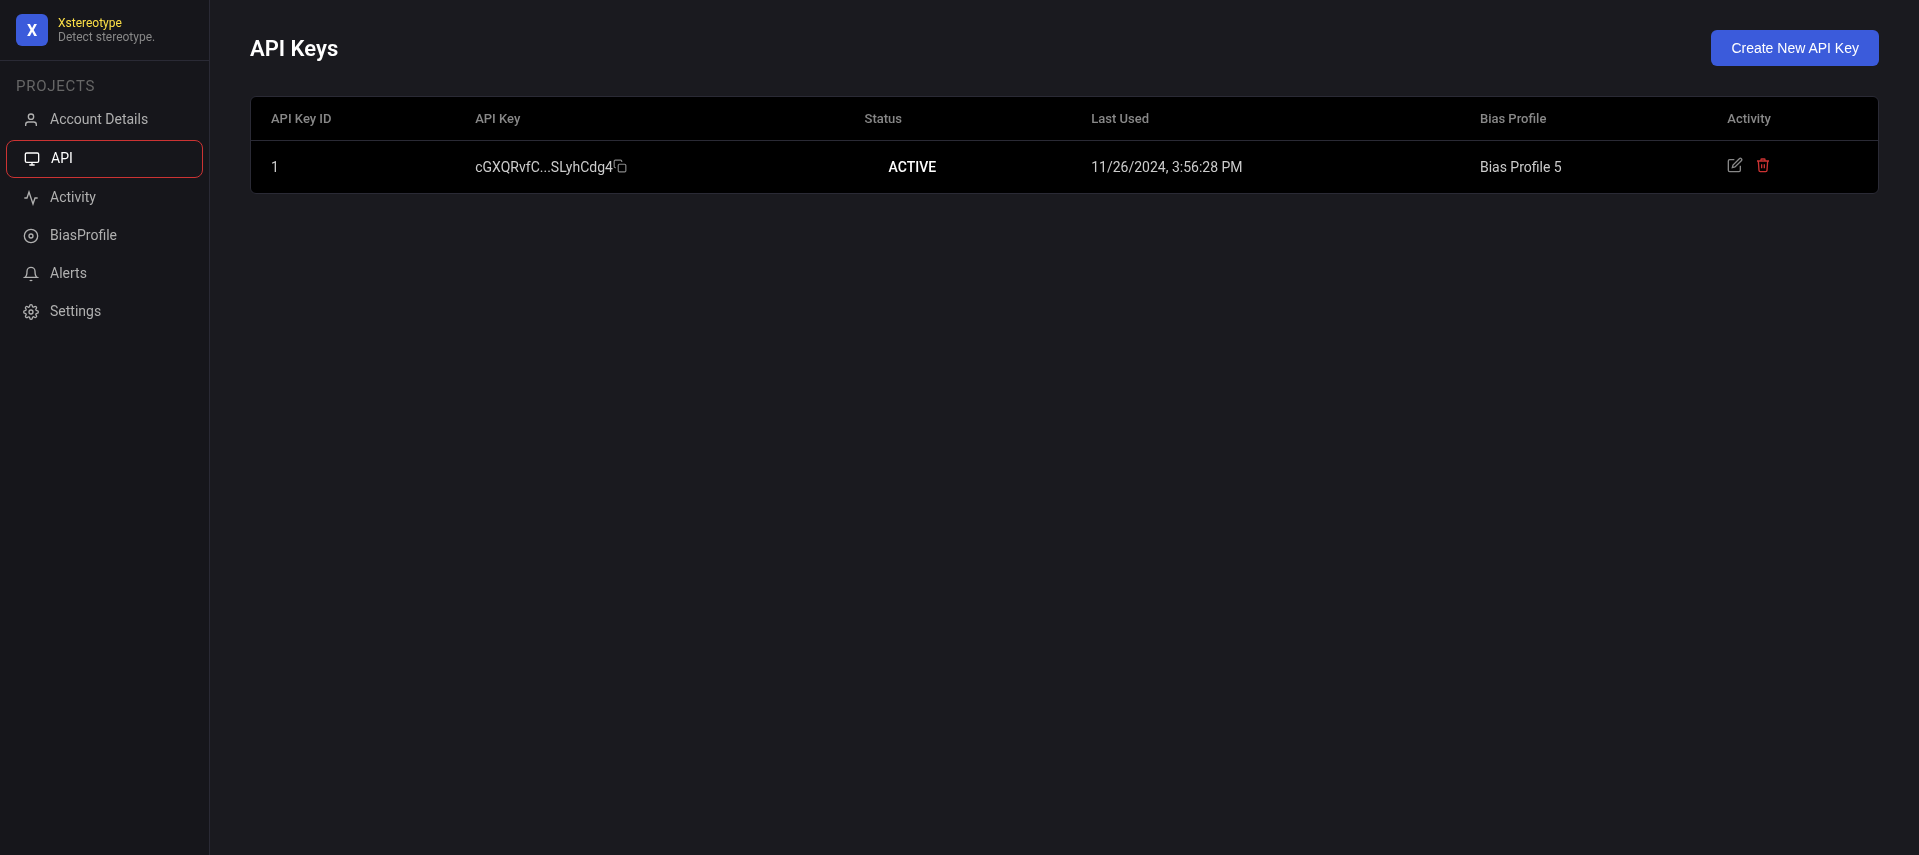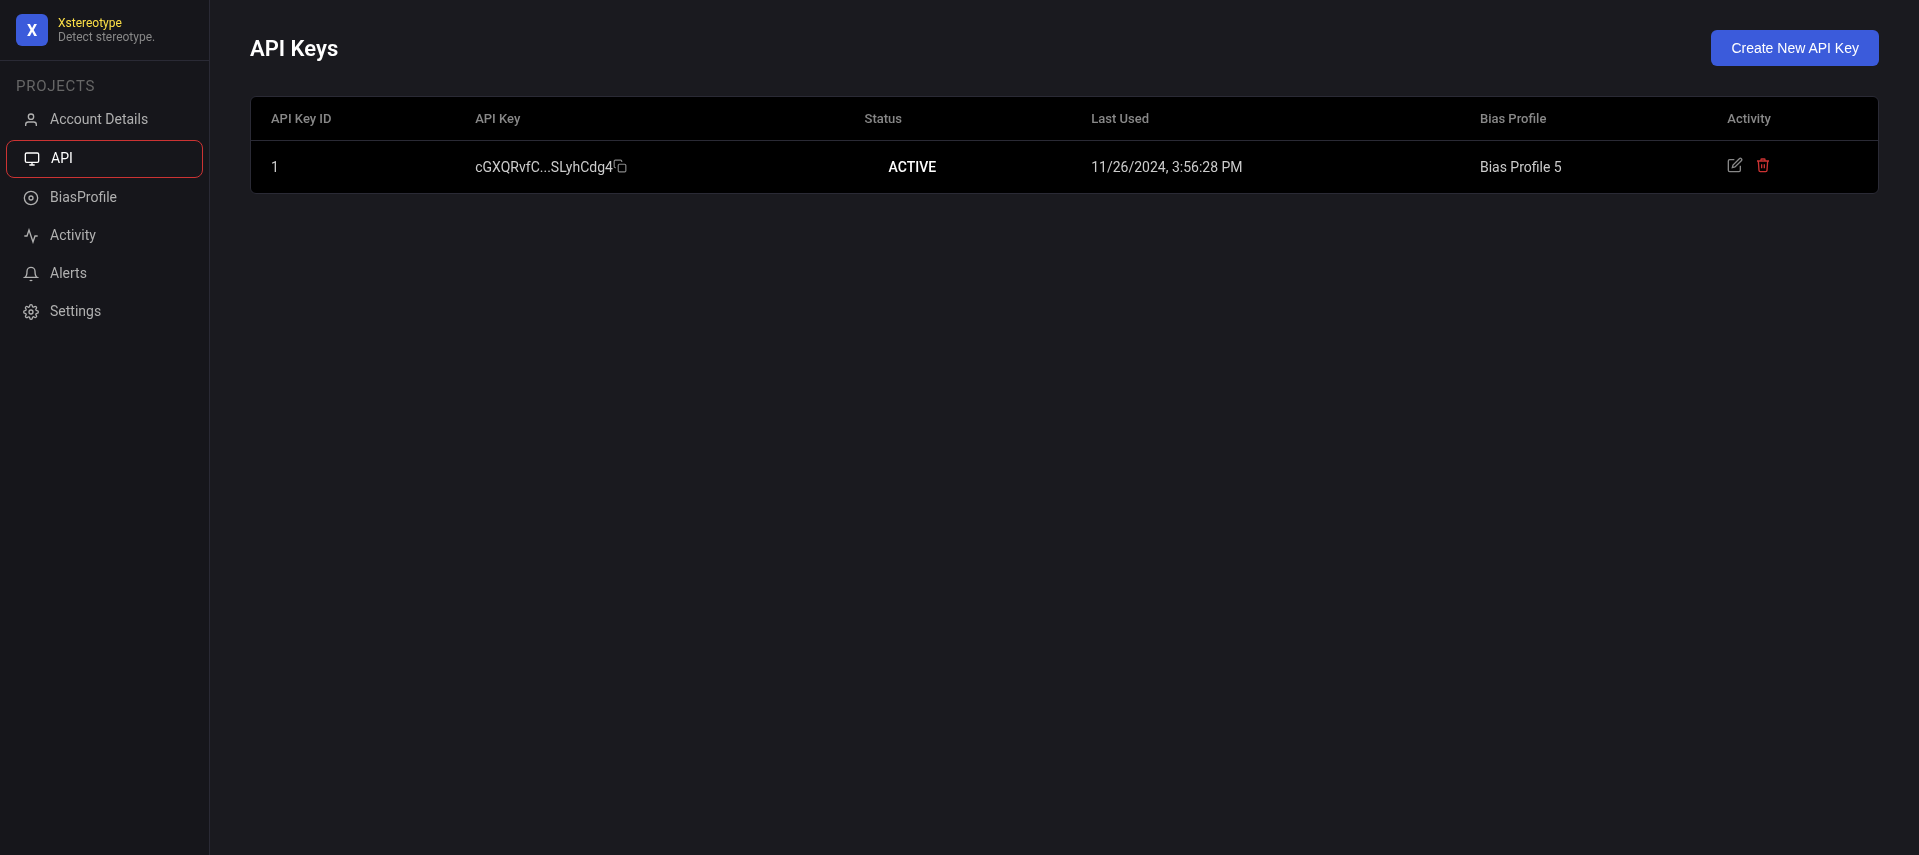--- a/index.html
+++ b/index.html
@@ -232,34 +232,34 @@
         <rect x="2" y="3" width="20" height="14" rx="2"></rect>
         <path d="M8 21h8M12 17v4"></path>
       </svg>
     </span>
     <span>API</span>
   </div>
 
   <div class="sidebar-item">
     <span class="sidebar-item-icon">
       <svg width="16" height="16" viewBox="0 0 24 24" fill="none" stroke="currentColor" stroke-width="2">
+        <polyline points="22 12 18 12 15 21 9 3 6 12 2 12"></polyline>
+      </svg>
+    </span>
+    <span>Activity</span>
+  </div>
+
+  <div class="sidebar-item">
+    <span class="sidebar-item-icon">
+      <svg width="16" height="16" viewBox="0 0 24 24" fill="none" stroke="currentColor" stroke-width="2">
         <circle cx="12" cy="12" r="10"></circle>
         <circle cx="12" cy="12" r="3"></circle>
       </svg>
     </span>
     <span>BiasProfile</span>
-  </div>
-
-  <div class="sidebar-item">
-    <span class="sidebar-item-icon">
-      <svg width="16" height="16" viewBox="0 0 24 24" fill="none" stroke="currentColor" stroke-width="2">
-        <polyline points="22 12 18 12 15 21 9 3 6 12 2 12"></polyline>
-      </svg>
-    </span>
-    <span>Activity</span>
   </div>
 
   <div class="sidebar-item">
     <span class="sidebar-item-icon">
       <svg width="16" height="16" viewBox="0 0 24 24" fill="none" stroke="currentColor" stroke-width="2">
         <path d="M18 8A6 6 0 0 0 6 8c0 7-3 9-3 9h18s-3-2-3-9"></path>
         <path d="M13.73 21a2 2 0 0 1-3.46 0"></path>
       </svg>
     </span>
     <span>Alerts</span>

